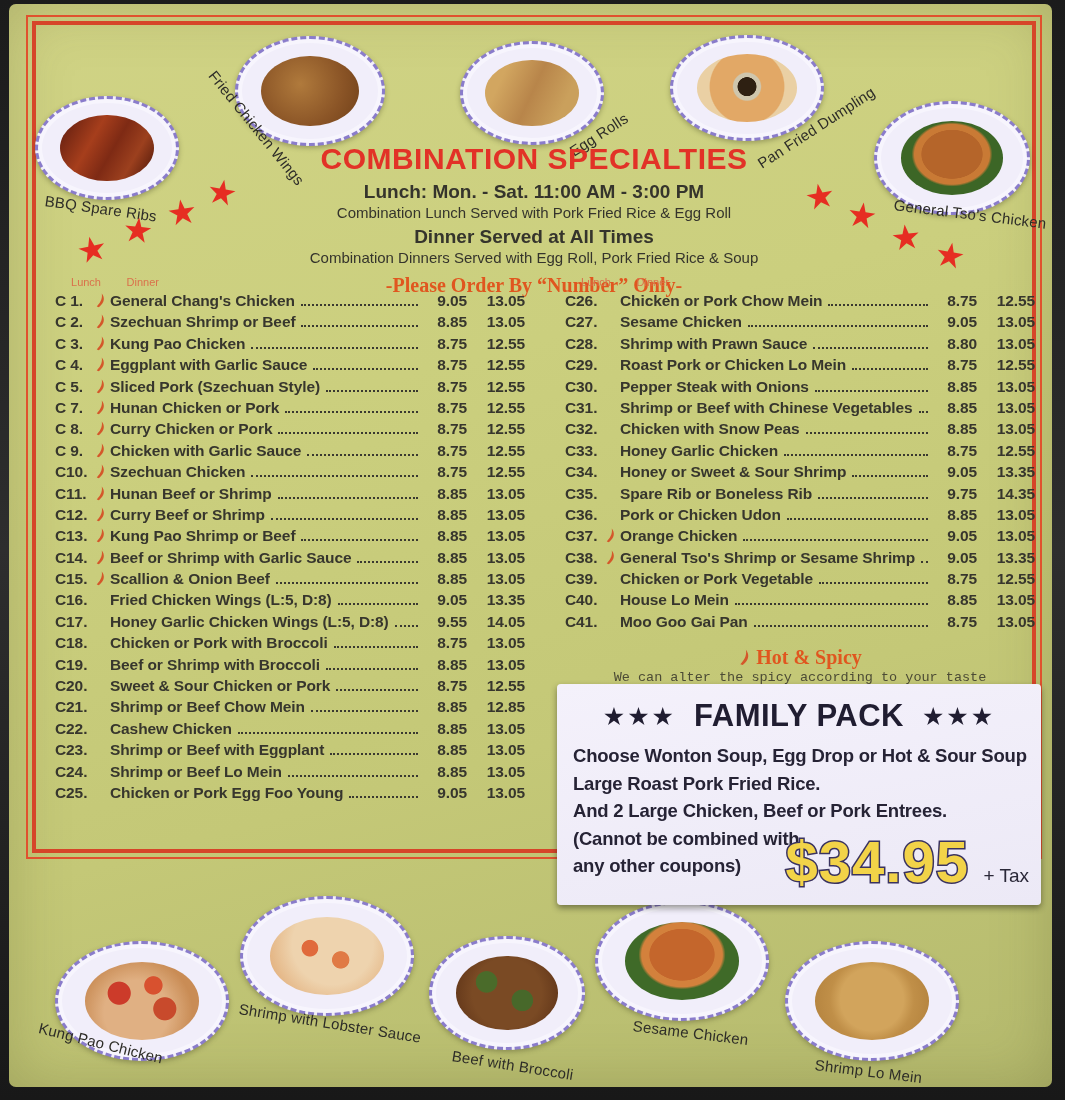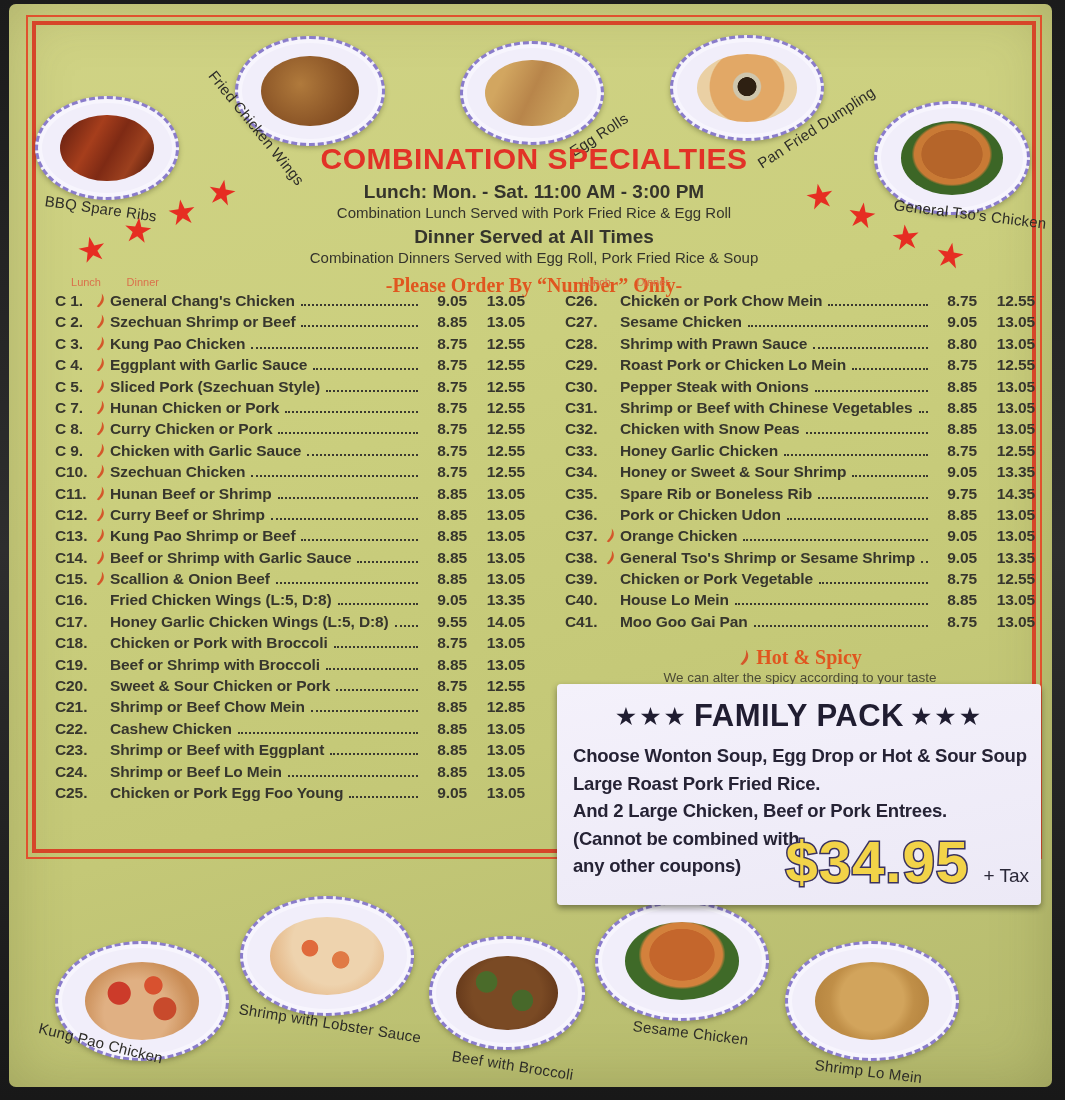--- a/index.html
+++ b/index.html
@@ -38,32 +38,32 @@
   .row{display:flex;align-items:baseline;height:21.4px;font-size:15.5px;font-weight:700;letter-spacing:-.1px;}
   .row .num{width:40px;flex:none;}
   .row .chili,.row .chili-sp{width:15px;flex:none;}
   .row .name{white-space:nowrap;}
   .row .dots{flex:1;min-width:6px;border-bottom:2.6px dotted #3a3930;margin:0 3px 3px 6px;}
   .row .lunch{width:46px;flex:none;text-align:right;}
   .row .dinner{width:58px;flex:none;text-align:right;}
   
   .spicy-note{position:absolute;left:556px;top:642px;width:470px;text-align:center;}
   .spicy-title{font-family:"Liberation Serif",serif;font-size:20px;font-weight:700;color:#e0561f;}
-  .spicy-sub{font-family:Liberation Sans, sans-serif;font-size:13.5px;color:#4c4b35;margin-top:1px;}
+  .spicy-sub{font-family:Liberation Mono, monospace;font-size:13.5px;color:#4c4b35;margin-top:1px;}
   .chili svg,.chili-inline svg{display:inline-block;vertical-align:-2px;}
   
   .family{
     position:absolute;left:548px;top:680px;width:484px;height:221px;
     background:linear-gradient(170deg,#f4f1fb,#ece9f6);
     border-radius:4px;box-shadow:0 3px 6px rgba(20,20,10,.45);
     color:#262335;z-index:5;padding:0;
   }
   .family-head{display:flex;justify-content:center;align-items:center;gap:6px;margin-top:14px;}
   .family-head .fstars{font-size:25px;letter-spacing:2px;color:#201d31;}
-  .family-title{font-size:31px;font-weight:700;letter-spacing:.5px;color:#201d31;margin:0 0;}
+  .family-title{font-size:31px;font-weight:700;letter-spacing:.5px;color:#201d31;margin:0 12px;}
   .family-lines{margin:8px 13px 0 16px;font-size:18.5px;font-weight:700;line-height:27.5px;letter-spacing:-.2px;}
   .family-price{
     position:absolute;right:72px;bottom:10px;font-size:58px;font-weight:700;color:#f2d348;
     -webkit-text-stroke:3px #3a3360;paint-order:stroke fill;letter-spacing:1px;
   }
   .family-tax{position:absolute;right:12px;bottom:18px;font-size:19px;font-weight:400;color:#2a2838;}
   
   .photo{position:absolute;}
   .plate{
     position:absolute;inset:0;border-radius:50%;

